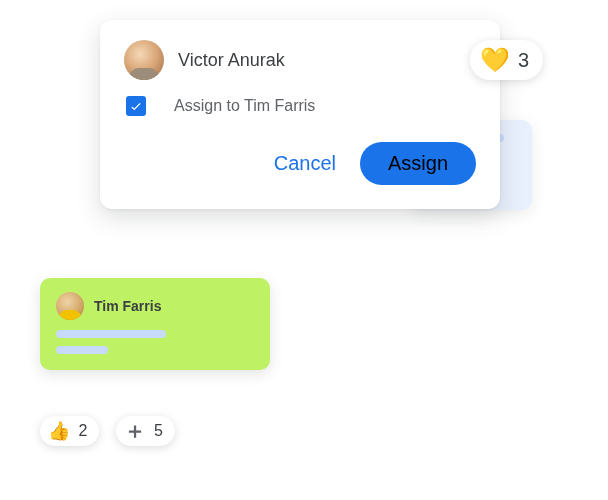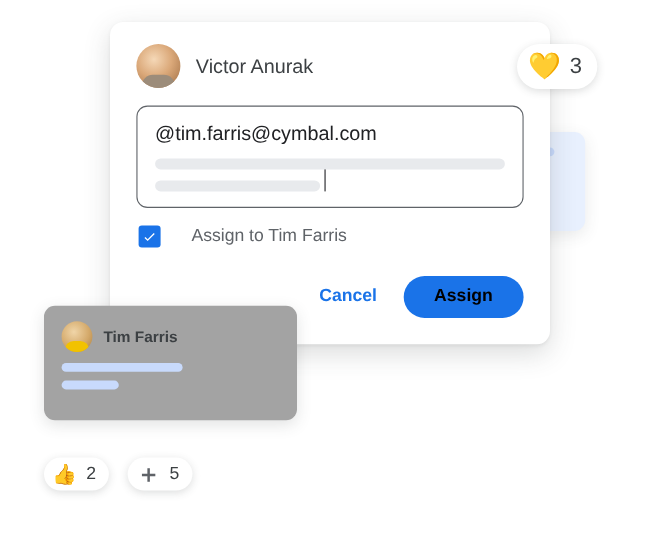--- a/index.html
+++ b/index.html
@@ -52,40 +52,40 @@
 
   .assign-row { display:flex; align-items:center; gap:28px; margin-bottom: 26px; padding-left:2px; }
   .checkbox {
     width: 20px; height: 20px; border-radius: 3px;
     background: #1a73e8; display:flex; align-items:center; justify-content:center;
   }
   .checkbox svg { display:block; }
   .assign-label { font-size: 16px; color:#5f6368; }
 
   .actions { display:flex; justify-content:flex-end; gap: 18px; align-items:center; }
-  .btn { border:none; background:none; font-size:16px; font-weight:700; cursor:pointer; }
+  .btn { border:none; background:none; font-size:20px; font-weight:400; cursor:pointer; }
   .btn-cancel { color:#1a73e8; padding:10px 6px; }
   .btn-assign {
     background:#1a73e8; color:#000000; padding:10px 28px; border-radius:22px;
   }
 
   
   .pill {
     position:absolute; background:#fff; border-radius:999px;
     box-shadow: 0 2px 8px rgba(60,64,67,.18);
     display:flex; align-items:center; gap:8px; padding:6px 14px 6px 10px;
     font-size:18px; color:#3c4043;
   }
   .pill-heart { top: 40px; left: 470px; font-size:20px; }
   .pill-heart .emoji { font-size:24px; }
 
   
   .mini-card {
     position:absolute; left: 40px; top: 278px; width: 230px;
-    background:#a3a3a3; border-radius:10px; padding:14px 16px 28px 16px;
+    background:#bef264; border-radius:10px; padding:14px 16px 16px 16px;
     box-shadow: 0 4px 14px rgba(60,64,67,.15);
   }
   .mini-header { display:flex; align-items:center; gap:10px; margin-bottom:10px; }
   .avatar-sm{
     width:28px; height:28px; border-radius:50%;
     background: radial-gradient(circle at 40% 35%, #f0d5a8 0%, #d4a96a 55%, #a87c3e 100%);
     position:relative; overflow:hidden; flex-shrink:0;
   }
   .avatar-sm::after{
     content:""; position:absolute; left:50%; bottom:-4px; transform:translateX(-50%);
@@ -120,28 +120,20 @@
     <div class="peek-ph"></div>
     <div class="peek-ph b"></div>
   </div>
 
   <div class="card">
     <div class="card-header">
       <div class="avatar-lg"></div>
       <div class="author-name">Victor Anurak</div>
     </div>
 
-    <div class="mention-box">
-      <div class="mention-text">@tim.farris@cymbal.com</div>
-      <div class="ph-line long"></div>
-      <div class="ph-row">
-        <div class="ph-line mid"></div>
-        <span class="caret"></span>
-      </div>
-    </div>
 
     <div class="assign-row">
       <div class="checkbox">
         <svg width="14" height="14" viewBox="0 0 24 24">
           <path d="M9 16.2l-3.5-3.5L4 14.2 9 19.2 20 8.2l-1.5-1.5z" fill="#fff"></path>
         </svg>
       </div>
       <span class="assign-label">Assign to Tim Farris</span>
     </div>
 

